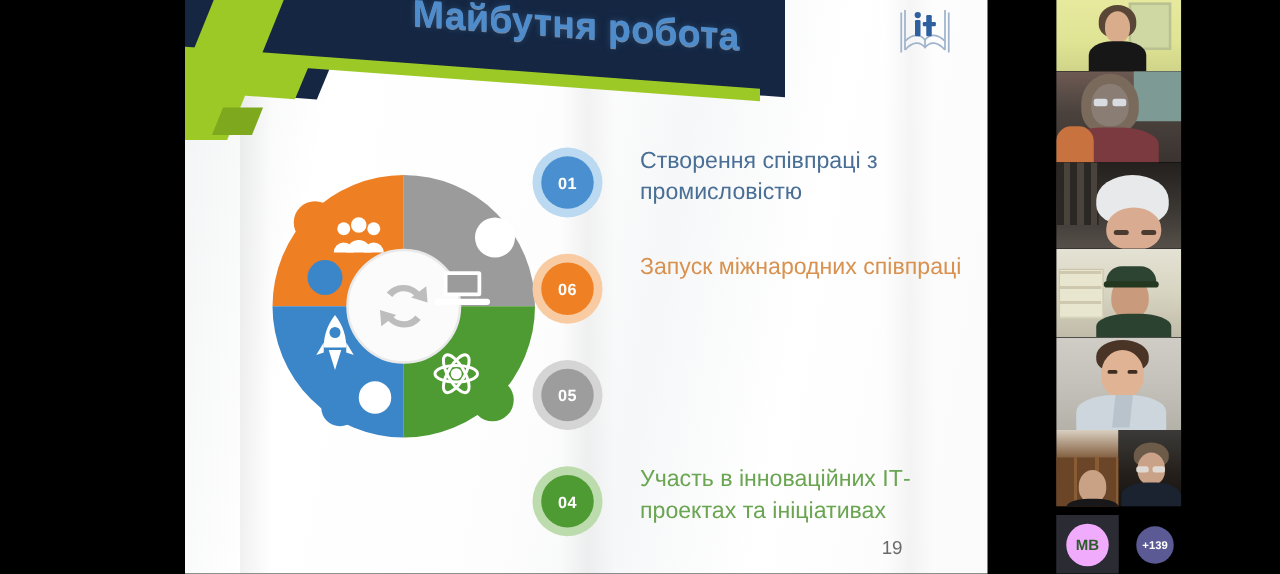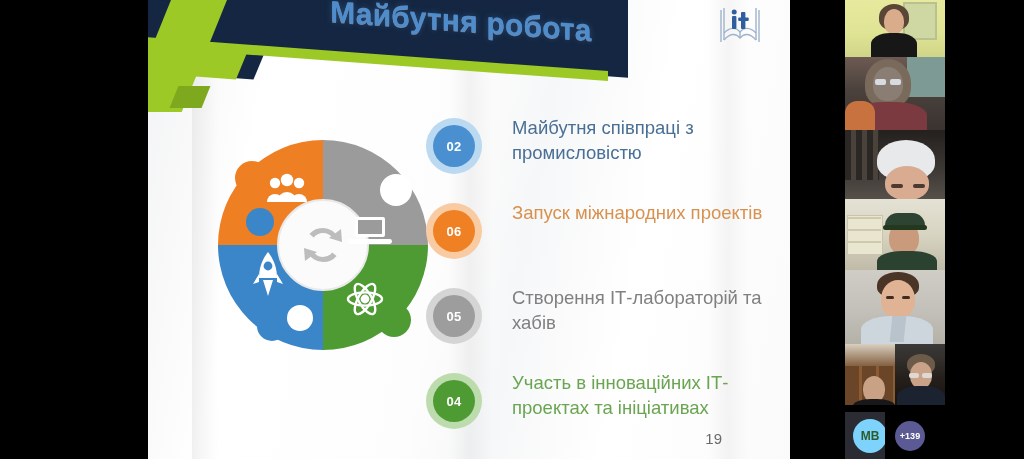--- a/index.html
+++ b/index.html
@@ -395,37 +395,36 @@
           </g>
           <circle cx="16" cy="16" r="4.4" fill="#3b86c8"></circle>
         </svg>
       </div>
     </div>
 
     <div id="list">
 
       <div class="list-item">
         <div class="badge-ring" id="ring-1" style="background: rgb(187, 217, 240);">
-          <div class="badge-core" id="core-1" style="background: rgb(74, 144, 208);">02</div>
+          <div class="badge-core" id="core-1" style="background: rgb(74, 144, 208);">01</div>
         </div>
-        <div class="item-text" id="text-1" style="color: rgb(74, 111, 150);">Майбутня співпраці з промисловістю</div>
+        <div class="item-text" id="text-1" style="color: rgb(74, 111, 150);">Створення співпраці з промисловістю</div>
       </div>
 
       <div class="list-item">
         <div class="badge-ring" id="ring-2" style="background: rgb(249, 203, 162);">
           <div class="badge-core" id="core-2" style="background: rgb(239, 128, 35);">06</div>
         </div>
-        <div class="item-text" id="text-2" style="color: rgb(216, 145, 79);">Запуск міжнародних проектів</div>
+        <div class="item-text" id="text-2" style="color: rgb(216, 145, 79);">Запуск міжнародних співпраці</div>
       </div>
 
       <div class="list-item">
         <div class="badge-ring" id="ring-3" style="background: rgb(213, 213, 213);">
           <div class="badge-core" id="core-3" style="background: rgb(157, 157, 157);">05</div>
         </div>
-        <div class="item-text" id="text-3" style="color: rgb(128, 128, 128);">Створення ІТ-лабораторій та хабів</div>
       </div>
 
       <div class="list-item">
         <div class="badge-ring" id="ring-4" style="background: rgb(188, 220, 174);">
           <div class="badge-core" id="core-4" style="background: rgb(79, 155, 51);">04</div>
         </div>
         <div class="item-text" id="text-4" style="color: rgb(106, 165, 81);">Участь в інноваційних ІТ-проектах та ініціативах</div>
       </div>
 
     </div>
@@ -495,21 +494,21 @@
         <div class="hair" style="left:12px;top:10px;width:28px;height:20px;background:#6d5b4a"></div>
         <div class="head" style="left:15px;top:18px;width:22px;height:26px;background:#caa287"></div>
         <div style="position:absolute;left:14px;top:29px;width:10px;height:5px;background:#ded9d2;border-radius:2px"></div>
         <div style="position:absolute;left:27px;top:29px;width:10px;height:5px;background:#ded9d2;border-radius:2px"></div>
         <div class="torso" style="left:2px;top:42px;width:48px;height:26px;background:#1b2230"></div>
       </div>
     </div>
 
     <div class="avatar-row">
       <div class="avatar-cell" style="left:0;background:#2b2b33">
-        <div class="avatar-circle" id="avatar-initials" style="background: #7dd3fc; color: rgb(45, 92, 42);">МВ</div>
-      </div>
-      <div class="avatar-cell" style="left:40px;background:#000000">
+        <div class="avatar-circle" id="avatar-initials" style="background: #f0abfc; color: rgb(45, 92, 42);">МВ</div>
+      </div>
+      <div class="avatar-cell" style="left:54px;background:#000000">
         <div class="avatar-circle" id="overflow-count" style="background: rgb(91, 90, 148); color: rgb(255, 255, 255);">+139</div>
       </div>
     </div>
 
   </div>
 </div>
 
 </body></html>

